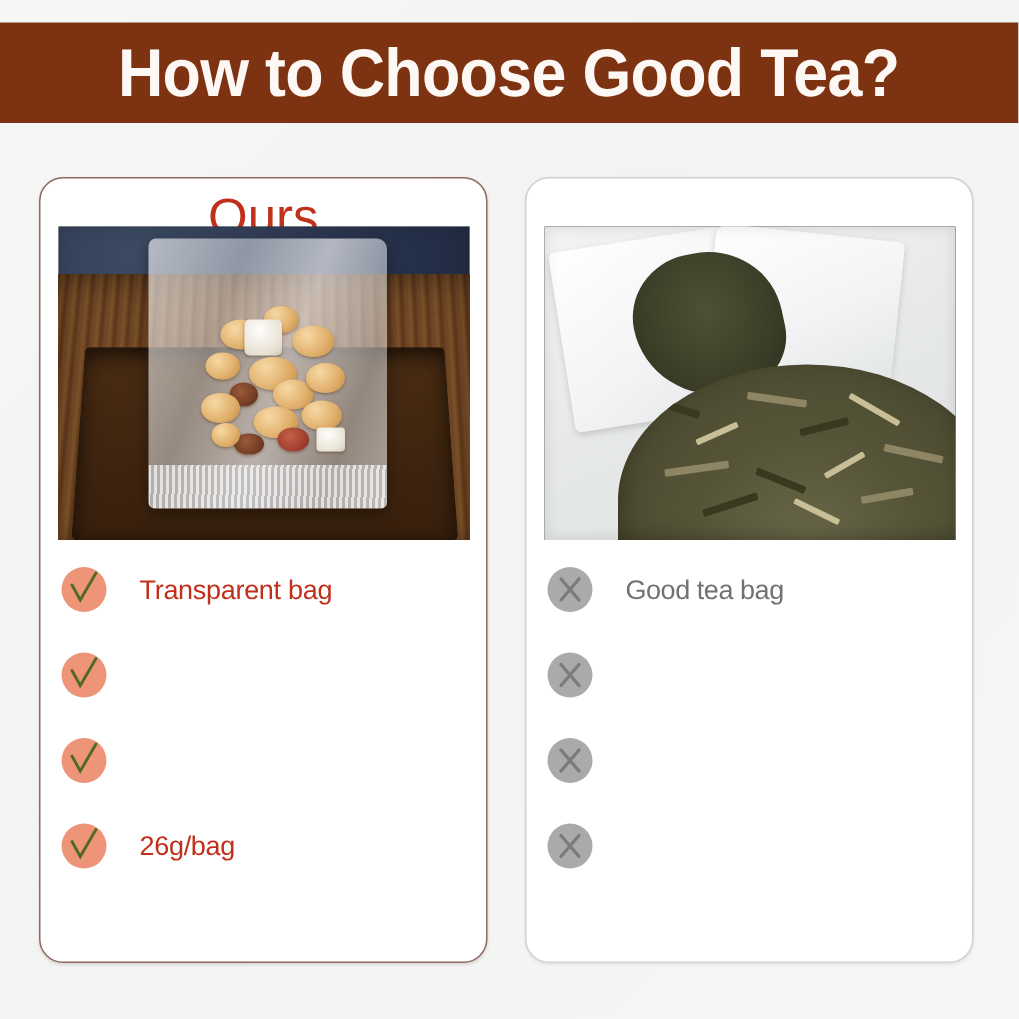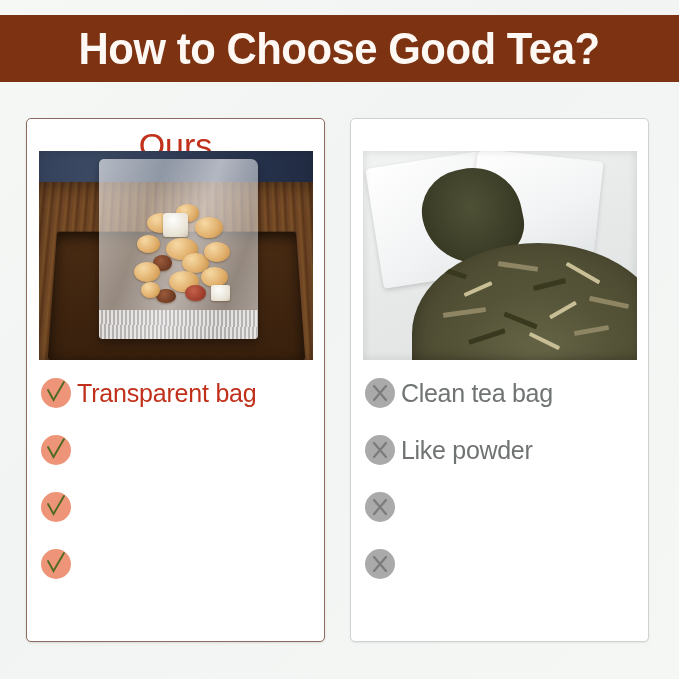--- a/index.html
+++ b/index.html
@@ -42,21 +42,21 @@
     white-space: nowrap;
     line-height: 1;
   }
 
   
   .panel {
     position: absolute;
     top: 118px;
     height: 524px;
     background: #ffffff;
-    border-radius: 5px;
+    border-radius: 16px;
     box-sizing: border-box;
   }
   .panel-ours {
     left: 26px;
     width: 299px;
     border: 1.4px solid #8d6b62;
     box-shadow: 0 1px 2px rgba(120,90,80,0.18);
   }
   .panel-others {
     left: 350px;
@@ -210,23 +210,24 @@
     border-radius: 50%;
     flex: 0 0 30px;
     position: relative;
     margin-right: 6px;
   }
   .mark.check { background: #ee9478; }
   .mark.cross { background: #a9aaa9; }
   .mark svg { position: absolute; left: 0; top: 0; overflow: visible; }
 
   .ftext {
-    font-size: 25px;
+    font-size: 18px;
     line-height: 30px;
     white-space: nowrap;
+    margin-left: 16px;
   }
   .ftext.pos { color: #c0301a; }
   .ftext.neg { color: #6f7372; }
   .ours .ftext { letter-spacing: -0.2px; }
   .others .ftext { letter-spacing: -0.3px; }
 </style>
 </head>
 <body>
 
 <div class="page">
@@ -288,20 +289,21 @@
             <path d="M7 12 L12.5 22 L23 4" fill="none" stroke="#4f6b22" stroke-width="1.9" stroke-linecap="round"></path>
           </svg>
         </span>
       </div>
       <div class="frow r3">
         <span class="mark check">
           <svg width="30" height="30" viewBox="0 0 30 30" aria-hidden="true">
             <path d="M7 12 L12.5 22 L23 4" fill="none" stroke="#4f6b22" stroke-width="1.9" stroke-linecap="round"></path>
           </svg>
         </span>
+        <span class="ftext pos">26g/bag</span>
       </div>
     </div>
   </div>
 
   <div class="panel panel-others others">
 
     <div class="photo">
       <div class="photo-inner">
         <div class="ph-white"></div>
         <div class="ph-teabag b1"></div>
@@ -325,29 +327,28 @@
       </div>
     </div>
 
     <div class="flist">
       <div class="frow r0">
         <span class="mark cross">
           <svg width="30" height="30" viewBox="0 0 30 30" aria-hidden="true">
             <path d="M9 8 L21 22 M21 8 L9 22" fill="none" stroke="#7a7b7a" stroke-width="2.2" stroke-linecap="round"></path>
           </svg>
         </span>
-        <span class="ftext neg">Clean tea bag</span>
+        <span class="ftext neg">Good tea bag</span>
       </div>
       <div class="frow r1">
         <span class="mark cross">
           <svg width="30" height="30" viewBox="0 0 30 30" aria-hidden="true">
             <path d="M9 8 L21 22 M21 8 L9 22" fill="none" stroke="#7a7b7a" stroke-width="2.2" stroke-linecap="round"></path>
           </svg>
         </span>
-        <span class="ftext neg">Like powder</span>
       </div>
       <div class="frow r2">
         <span class="mark cross">
           <svg width="30" height="30" viewBox="0 0 30 30" aria-hidden="true">
             <path d="M9 8 L21 22 M21 8 L9 22" fill="none" stroke="#7a7b7a" stroke-width="2.2" stroke-linecap="round"></path>
           </svg>
         </span>
       </div>
       <div class="frow r3">
         <span class="mark cross">

